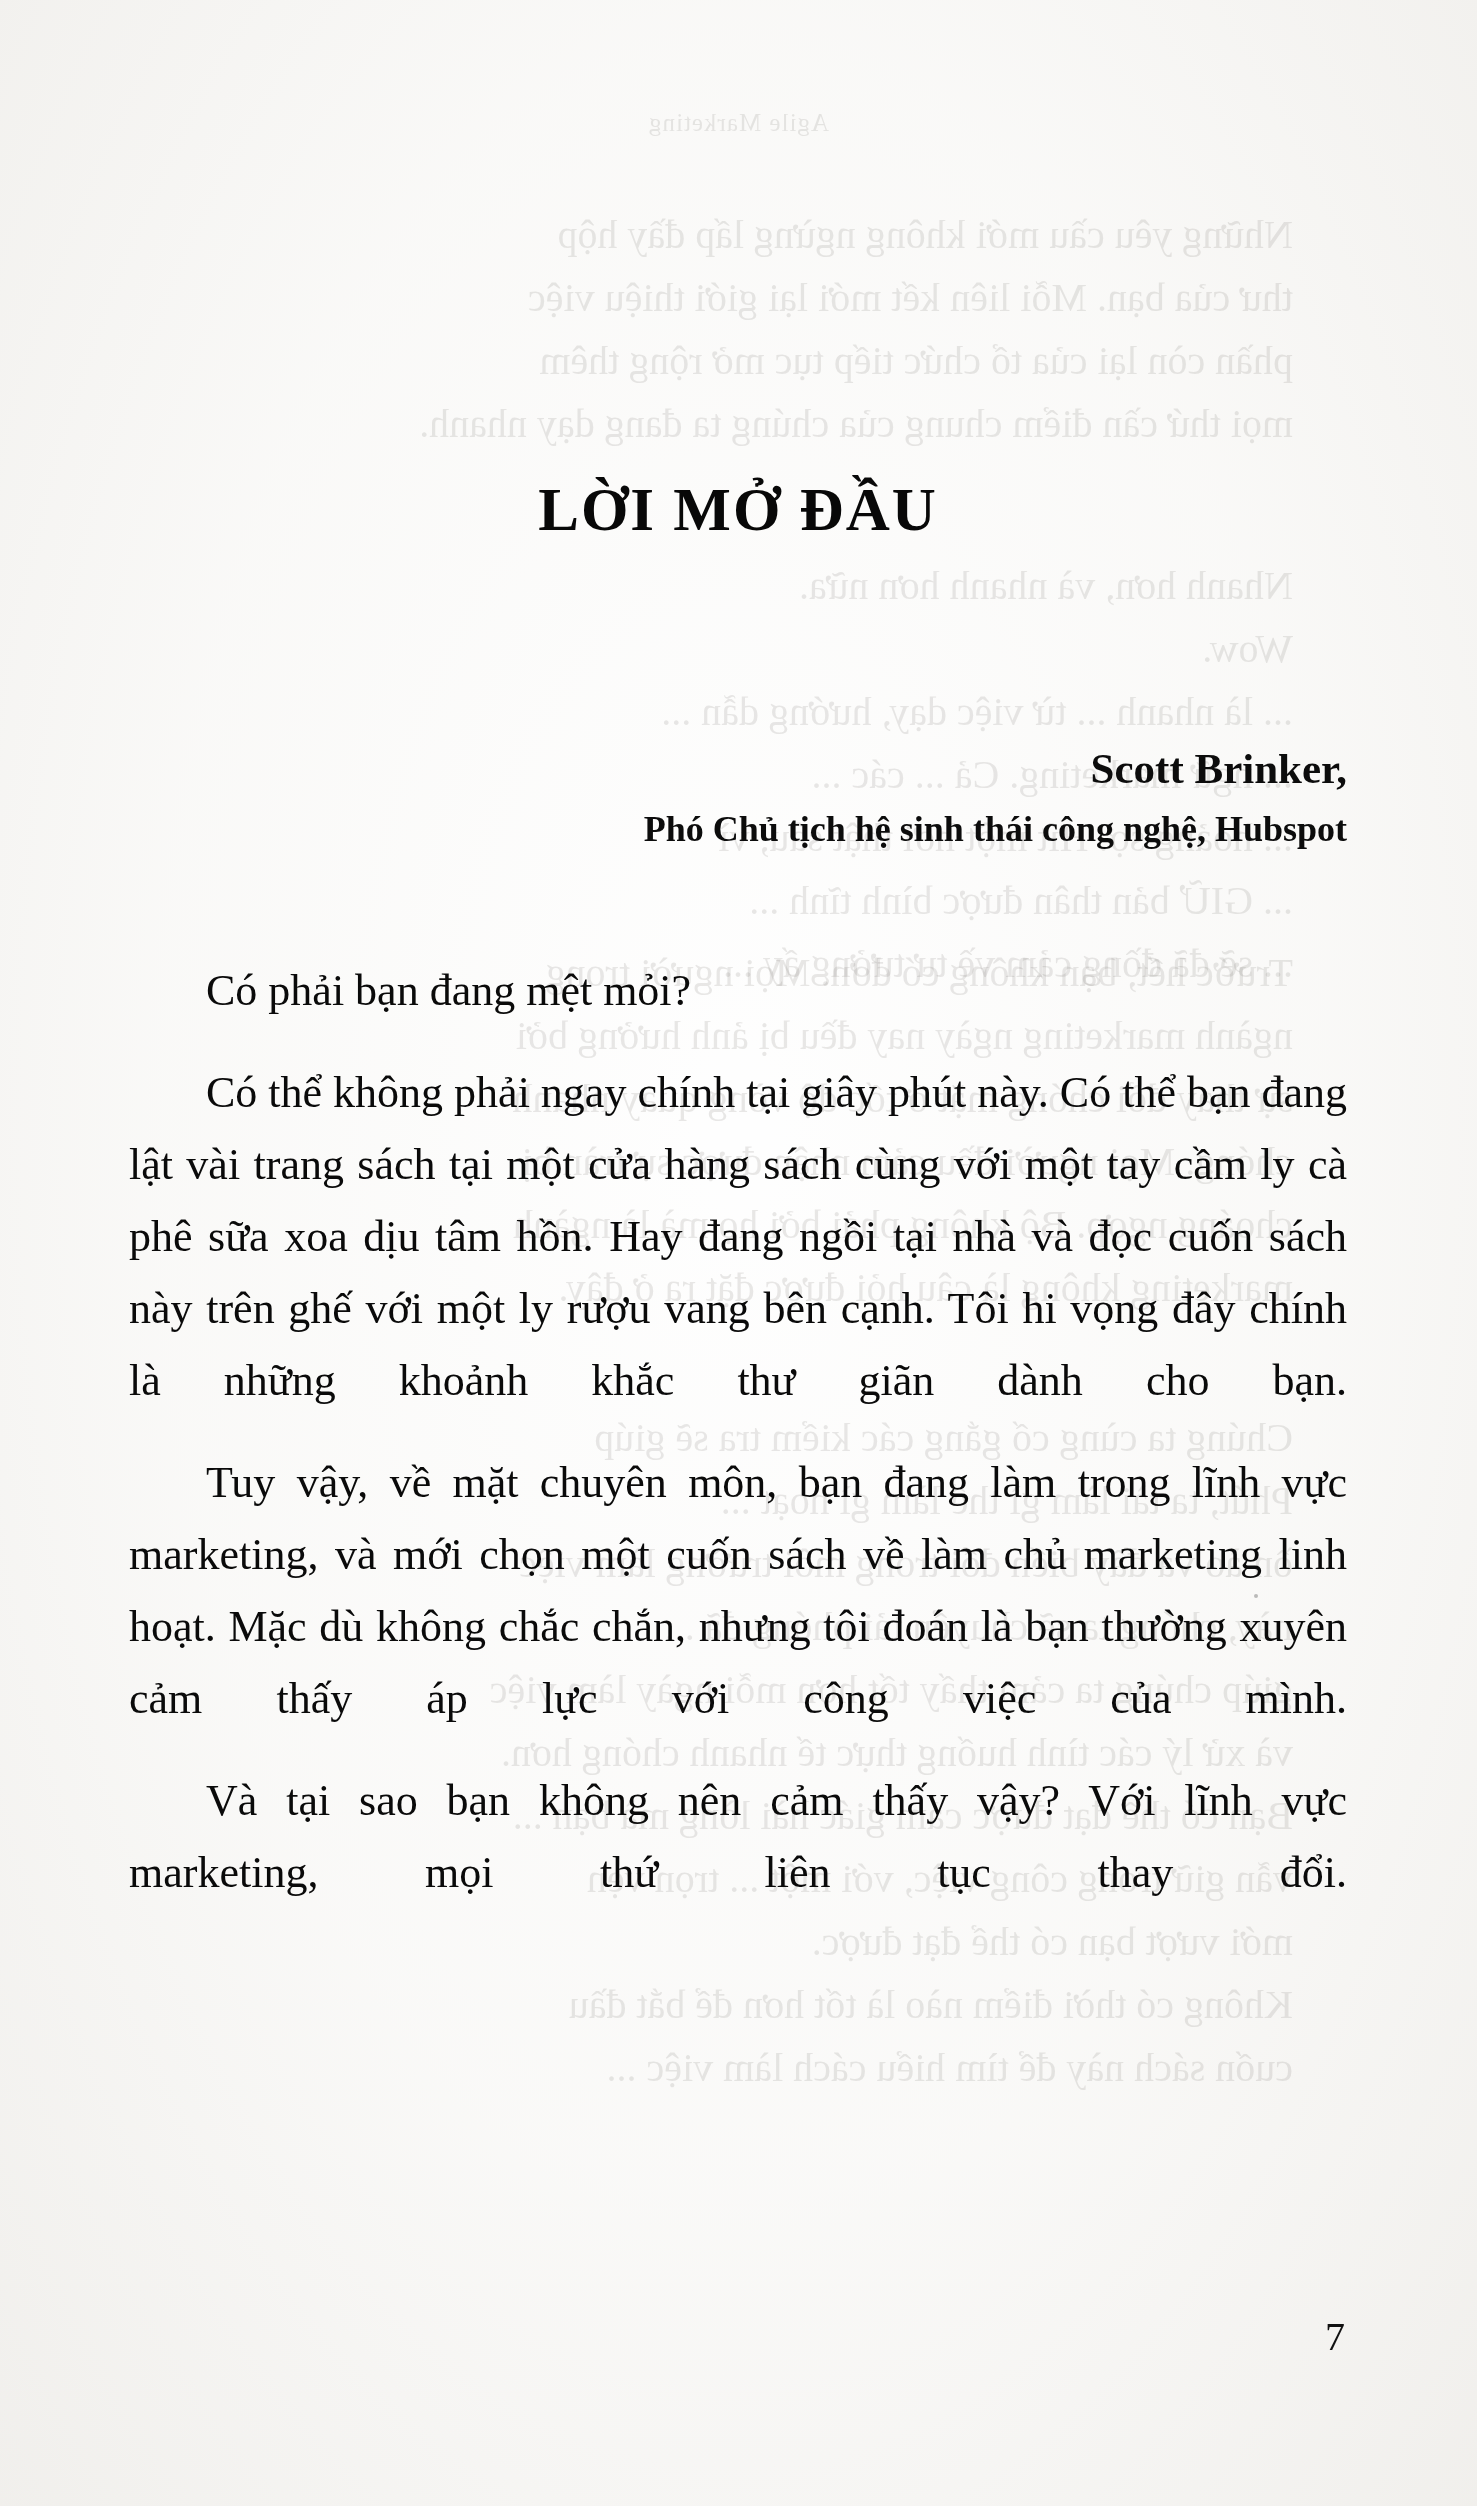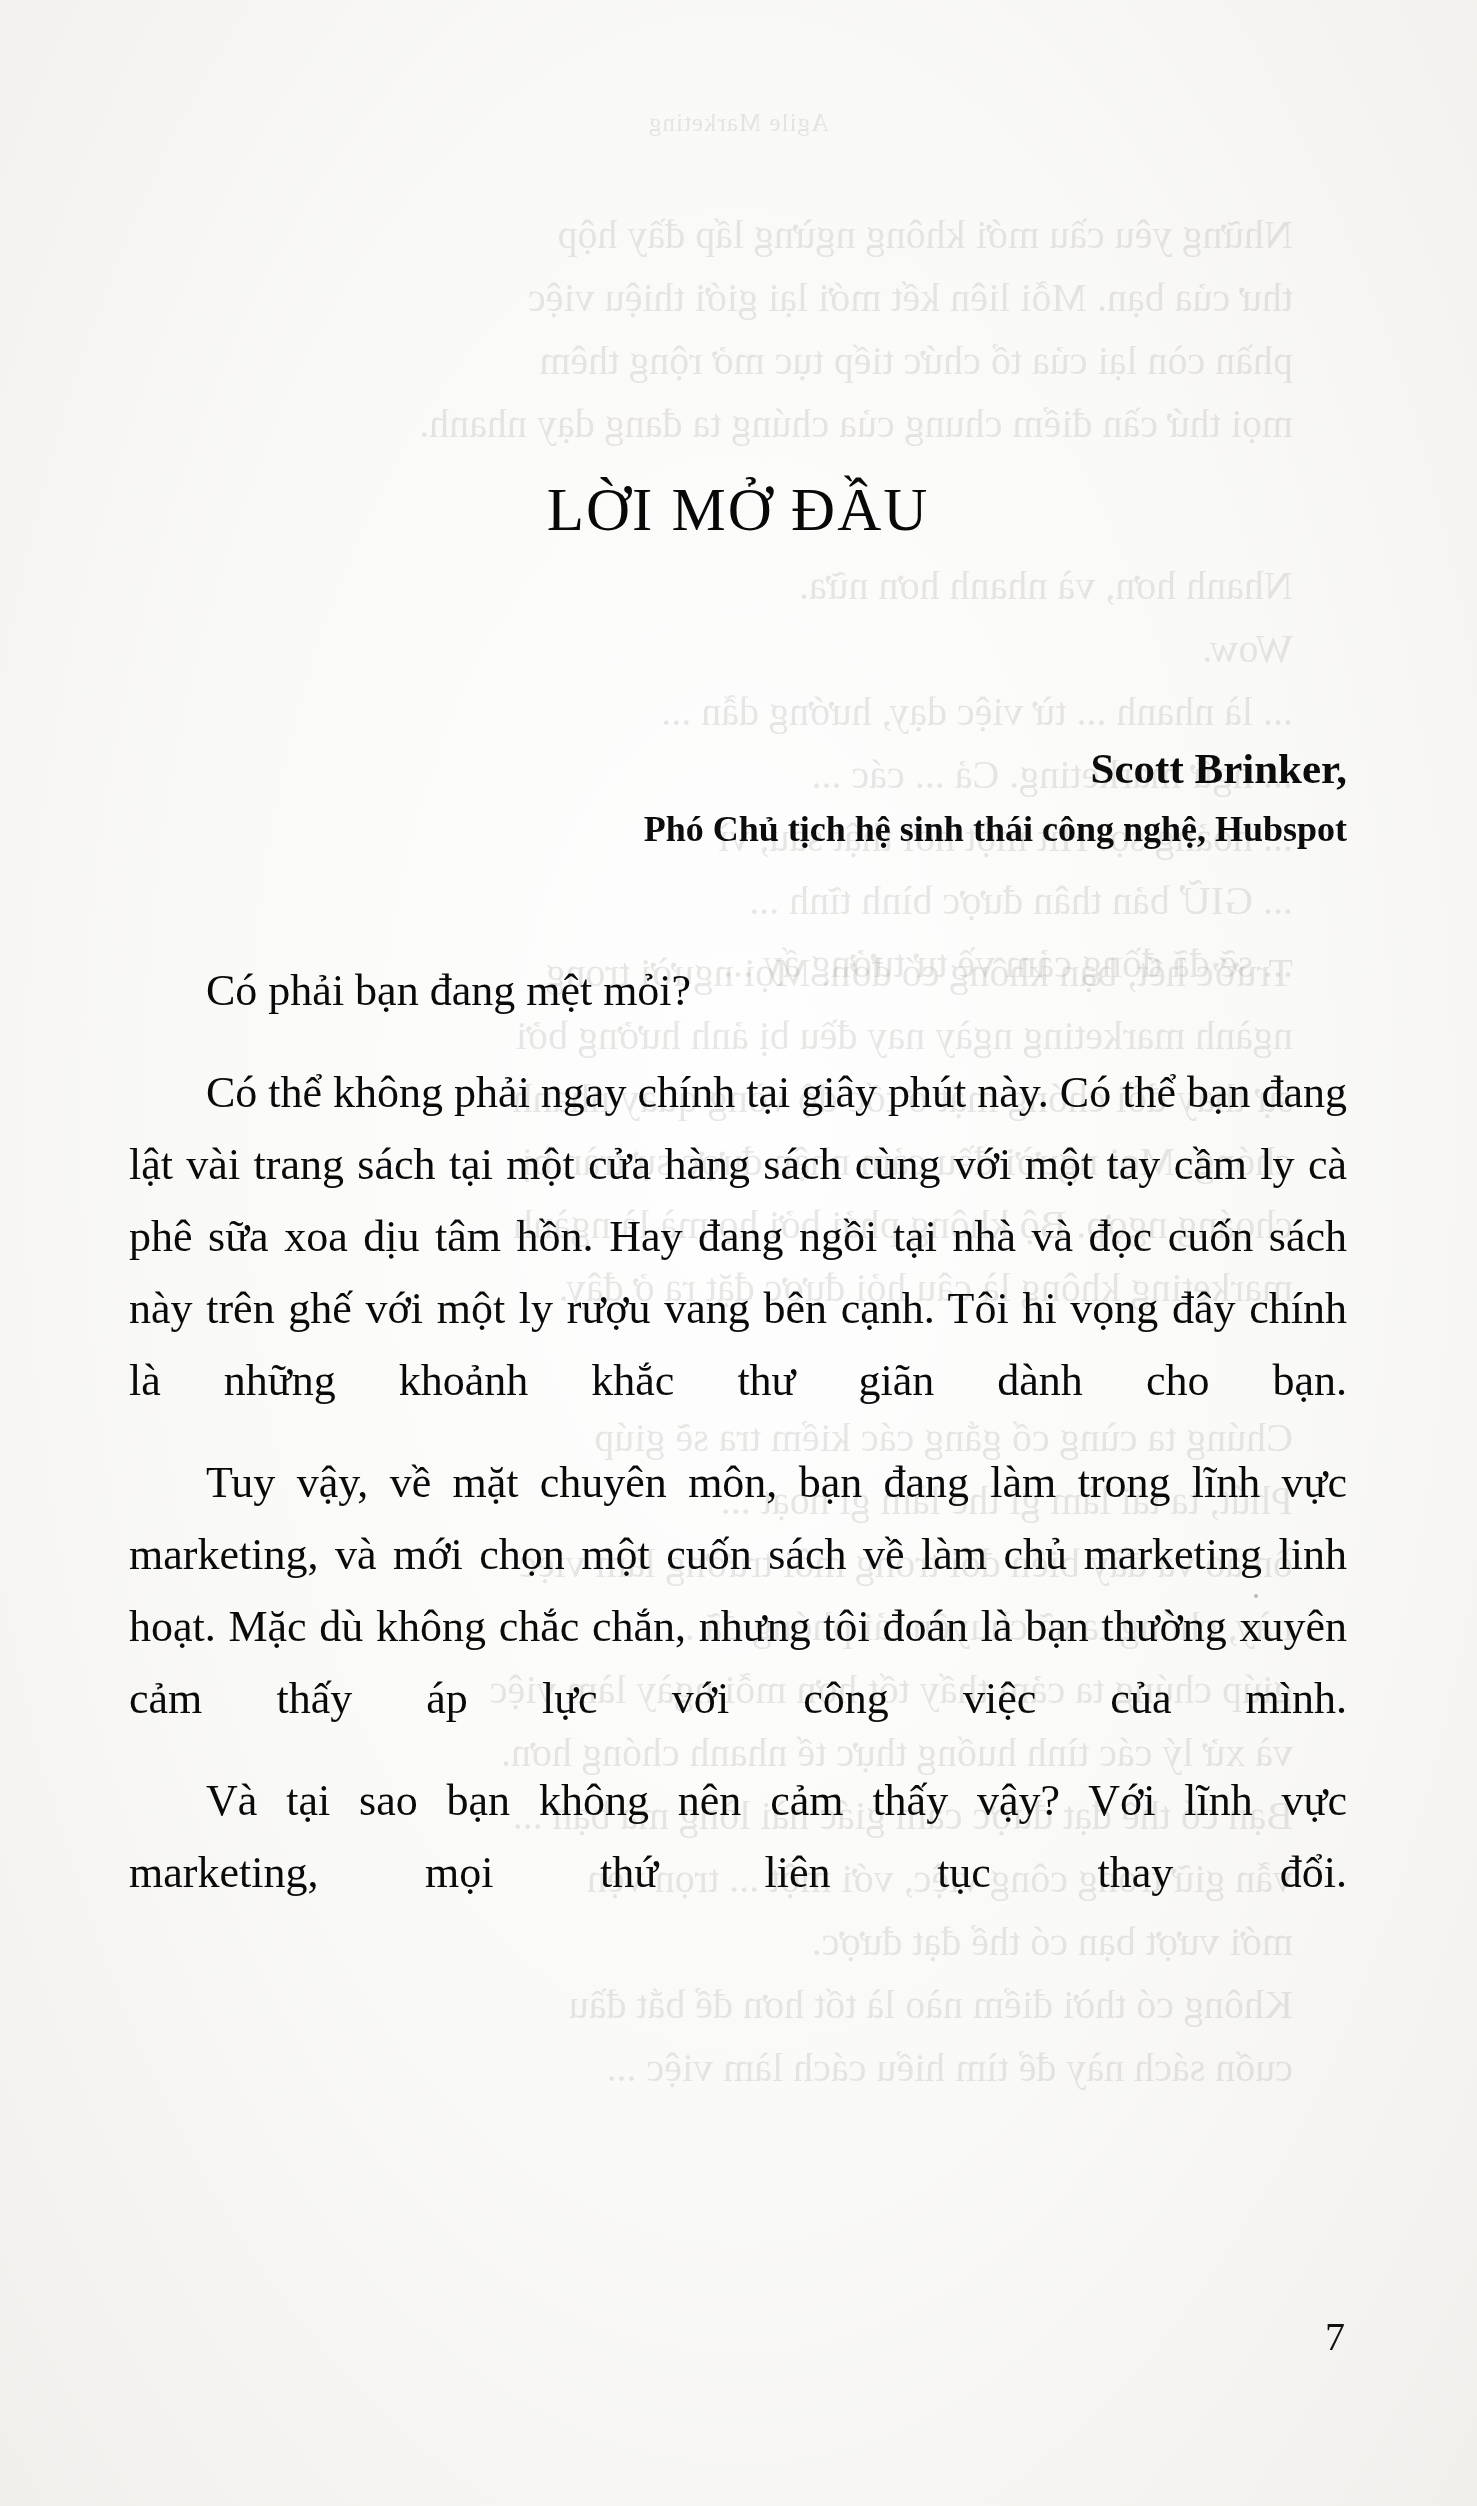--- a/index.html
+++ b/index.html
@@ -72,21 +72,21 @@
     height: 100%;
   }
 
   .chapter-title {
     position: absolute;
     top: 475px;
     left: 0;
     width: 1218px;
     text-align: center;
     font-size: 61px;
-    font-weight: normal;
+    font-weight: bold;
     letter-spacing: 2px;
     color: #080808;
   }
 
   .attribution {
     position: absolute;
     top: 738px;
     left: 0;
     width: 1218px;
     text-align: right;

